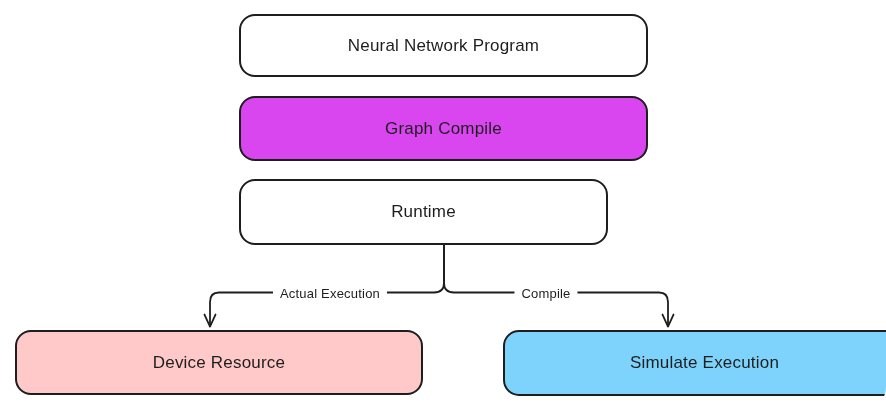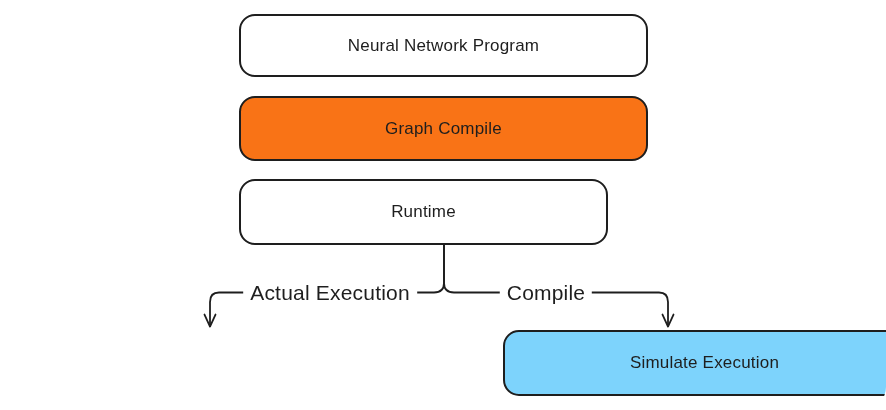--- a/index.html
+++ b/index.html
@@ -48,56 +48,59 @@
     stroke: #1e1e1e;
     stroke-width: 1.8;
     stroke-linecap: round;
     stroke-linejoin: round;
   }
   .edge-label {
     position: absolute;
     transform: translate(-50%, -50%);
     background: #ffffff;
     padding: 0 7px;
-    font-size: 21px;
+    font-size: 13px;
     color: #1e1e1e;
     letter-spacing: 0.2px;
     white-space: nowrap;
   }
   #label-actual { left: 330px; top: 293px; }
   #label-dryrun { left: 546px; top: 293px; }
 </style>
 </head>
 <body>
 
 <div class="canvas">
 
   <div class="node" id="node-nnp" style="background: rgb(255, 255, 255);">
     <span>Neural Network Program</span>
   </div>
 
-  <div class="node" id="node-gc" style="background: #f97316;">
+  <div class="node" id="node-gc" style="background: #d946ef;">
     <span>Graph Compile</span>
   </div>
 
   <div class="node" id="node-rt" style="background: rgb(255, 255, 255);">
     <span>Runtime</span>
   </div>
 
   <svg class="edge-layer" viewBox="0 0 886 410" xmlns="http://www.w3.org/2000/svg">
 
     <path d="M 444 245 L 444 283 Q 444 292.5 434 292.5 L 219 292.5 Q 210 292.5 210 302 L 210 325"></path>
     <path d="M 204.5 314.5 L 210 326.5 L 215.5 314.5"></path>
 
     <path d="M 444 245 L 444 283 Q 444 292.5 454 292.5 L 659 292.5 Q 668 292.5 668 302 L 668 325"></path>
     <path d="M 662.5 314.5 L 668 326.5 L 673.5 314.5"></path>
   </svg>
 
   <span class="edge-label" id="label-actual">Actual Execution</span>
 
   <span class="edge-label" id="label-dryrun">Compile</span>
 
+  <div class="node" id="node-dr" style="background: rgb(255, 201, 201);">
+    <span>Device Resource</span>
+  </div>
 
   <div class="node" id="node-se" style="background: #7dd3fc; margin-left: 34px;">
     <span>Simulate Execution</span>
   </div>
 
 </div>
 
 </body></html>

